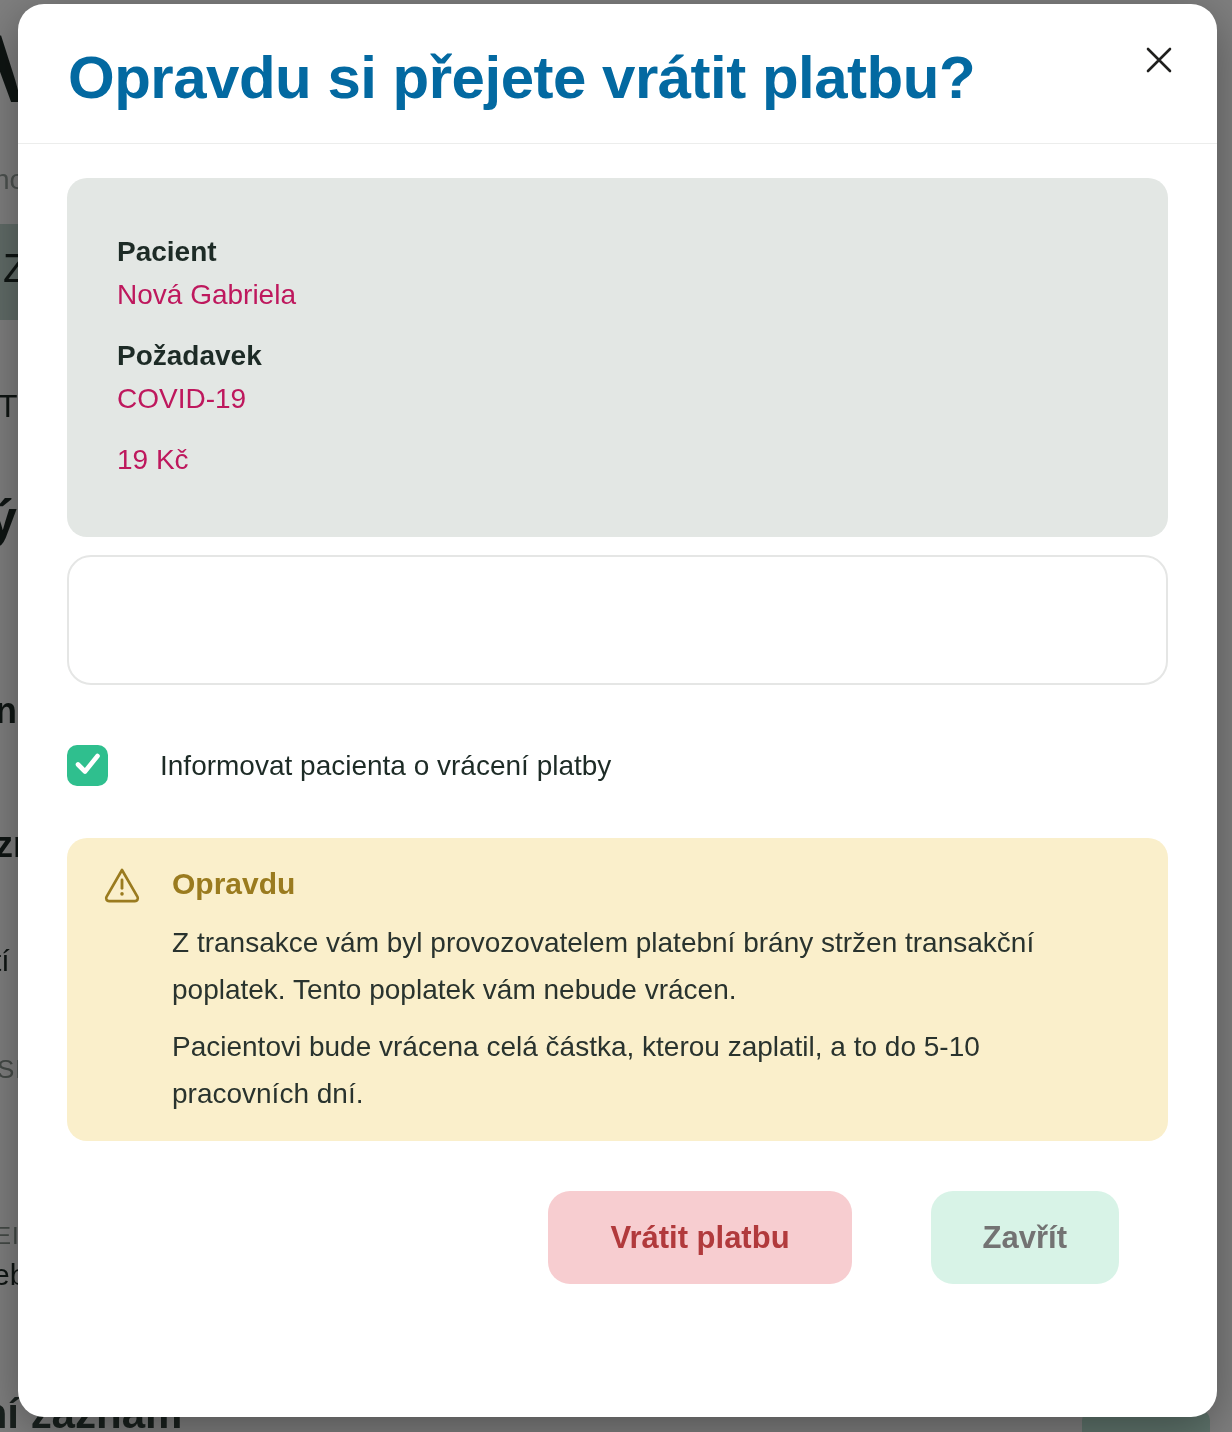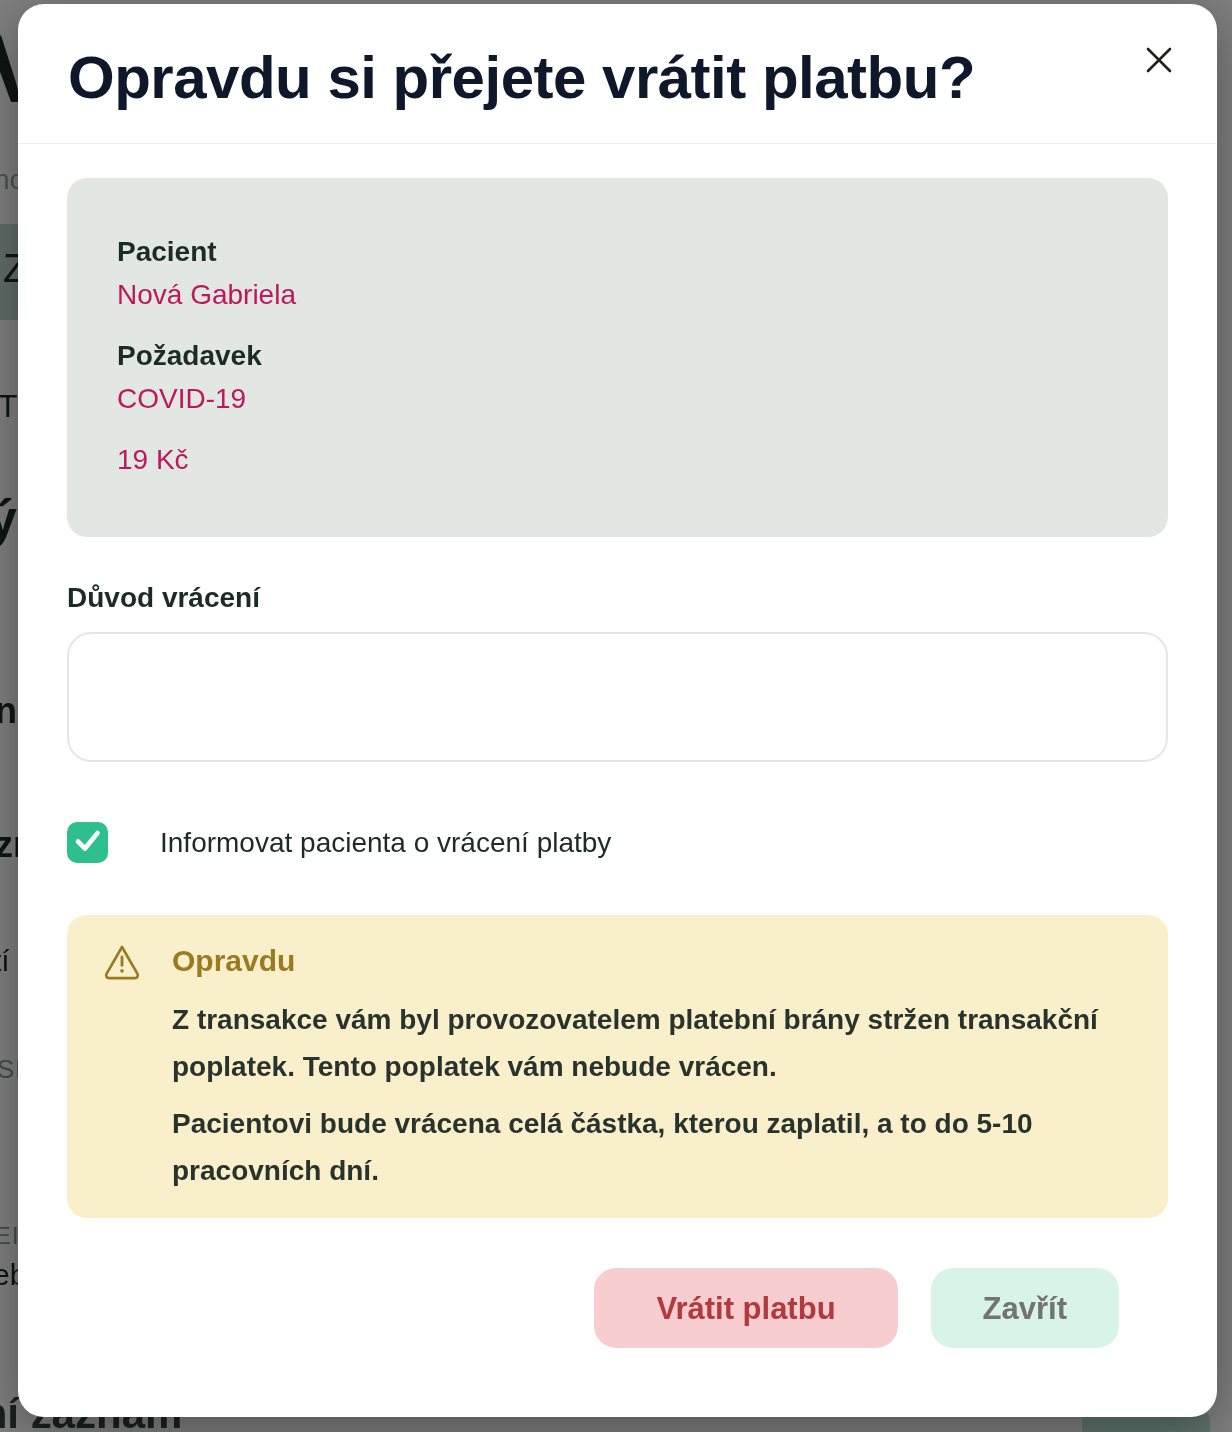--- a/index.html
+++ b/index.html
@@ -38,21 +38,21 @@
     background:#fff; border-radius:26px;
     box-shadow:0 12px 48px rgba(0,0,0,0.35);
   }
   .modal-header {
     position:relative; height:140px;
     border-bottom:1px solid #ECEDEC;
     padding:42px 48px 0 50px;
   }
   .modal-title {
     font-size:60px; font-weight:600; letter-spacing:-0.5px;
-    color:#0f172a; line-height:1.05;
+    color:#0369a1; line-height:1.05;
   }
   .close-btn {
     position:absolute; top:28px; right:30px; width:56px; height:56px;
     background:none; border:none; cursor:pointer;
     display:flex; align-items:center; justify-content:center;
   }
   .close-btn svg { display:block; }
 
   .modal-body { padding:34px 49px 0 49px; }
 
@@ -80,32 +80,32 @@
   }
   .checkbox-label { font-size:28px; color:#1D2B26;margin-left:28px; }
 
   .notice {
     margin-top:52px; background:#FAEFCB; border-radius:20px;
     padding:26px 40px 24px 35px;
   }
   .notice-header { display:flex; align-items:center; gap:30px; height:40px; }
   .notice-icon { width:40px; height:40px; flex:0 0 auto; }
   .notice-title { font-size:30px; font-weight:600; color:#9A7B1F; }
-  .notice-body { margin:15px 0 0 70px; max-width:945px;font-weight:bold; }
+  .notice-body { margin:15px 0 0 70px; max-width:945px; }
   .notice-body p { font-size:28px; line-height:47px; color:#29332E; }
   .notice-body p + p { margin-top:10px; }
 
   .actions {
     display:flex; justify-content:flex-end; align-items:center;
     gap:33px; margin-top:50px; padding:0 49px;
   }
   .btn {
-    height:80px; border:none; border-radius:22px; cursor:pointer;
+    height:93px; border:none; border-radius:22px; cursor:pointer;
     font-family:"Liberation Sans", sans-serif;
-    font-size:31px; font-weight:600; line-height:1;
+    font-size:31px; font-weight:600; line-height:1;margin-left:46px;
   }
   .btn-refund { background:#F7CDD0; color:#B13A3C; padding:0 62px; }
   .btn-close  { background:#D8F3E7; color:#737373; padding:0 52px; }
 </style>
 </head>
 <body>
 
 <div class="backdrop-page">
   <div class="frag frag-bigv">V</div>
   <div class="frag frag-no">no</div>
@@ -147,21 +147,20 @@
       </div>
       <div class="summary-row">
         <div class="summary-label">Požadavek</div>
         <div class="summary-value">COVID-19</div>
       </div>
       <div class="summary-row">
         <div class="summary-value">19 Kč</div>
       </div>
     </div>
 
-    <div class="field-label">Důvod vrácení</div>
     <textarea class="reason-textarea" placeholder="" style=""></textarea>
 
     <div class="checkbox-row">
       <span class="checkbox-box">
         <span>
           <svg width="41" height="41" viewBox="0 0 41 41" fill="none">
             <path d="M11 21.5 L18 28.5 L30.5 13" stroke="#FFFFFF" stroke-width="4.6" stroke-linecap="round" stroke-linejoin="round"></path>
           </svg>
         </span>
       </span>

